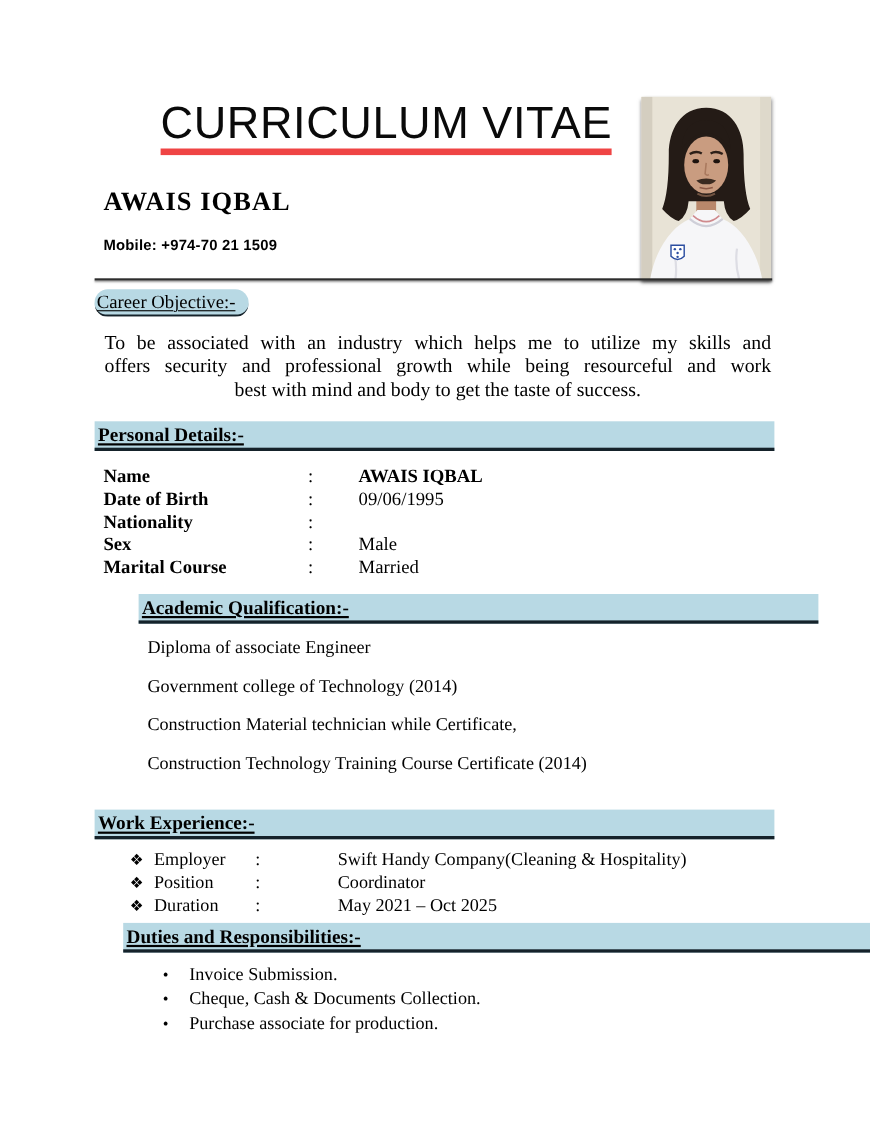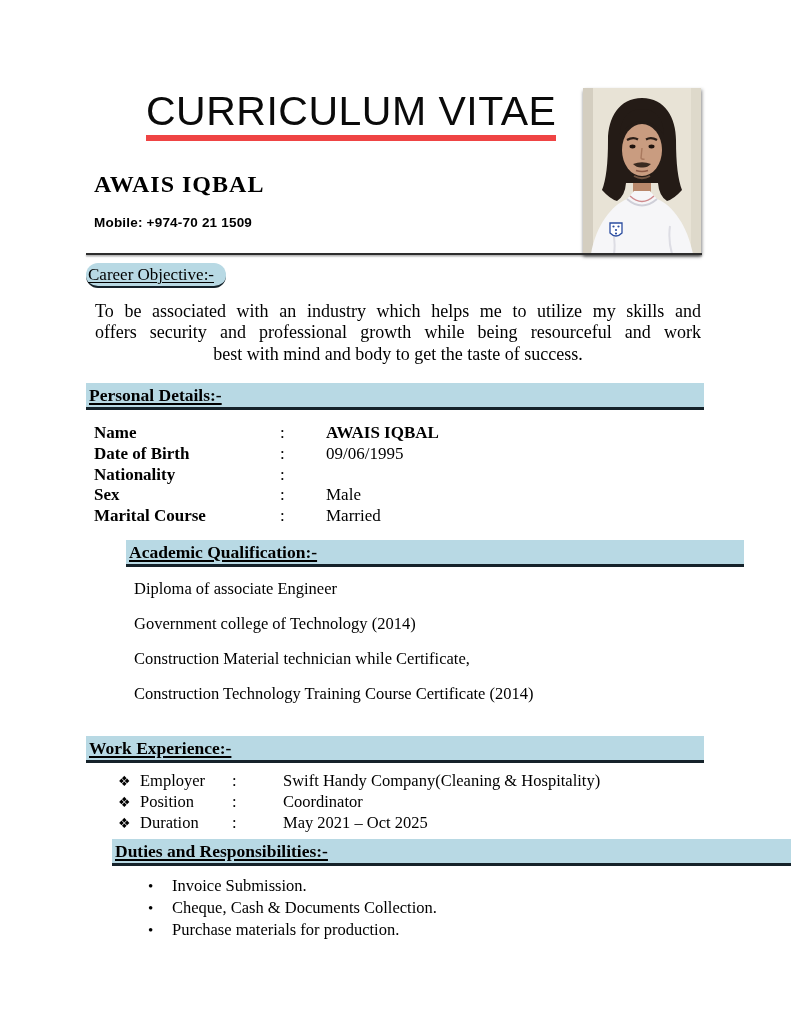--- a/index.html
+++ b/index.html
@@ -113,21 +113,21 @@
   .aq-items { margin: 12px 0 0 8px; font-size: 16.5px; }
   .aq-item { line-height: 20px; margin-bottom: 15px; }
 
   
   .section-work { position: absolute; left: 86px; top: 736px; width: 618px; }
   .we-rows { margin: 8px 0 0 32px; font-size: 16.5px; }
   .we-row { display: flex; height: 21px; align-items: baseline; }
   .we-bullet { width: 22px; font-size: 14px; }
   .we-label { width: 92px; }
   .we-colon { width: 51px; }
-  .we-value { flex: 1; white-space: nowrap; }
+  .we-value { flex: 1; white-space: nowrap; margin-left: 24px; }
   .duties-heading-wrap { margin: 5px 0 0 26px; width: 705px; }
   .duty-items { margin: 10px 0 0 62px; font-size: 16.5px; }
   .duty-row { display: flex; height: 22px; align-items: baseline; }
   .duty-bullet { width: 24px; font-size: 15px; }
 </style>
 </head>
 <body>
 
 <div class="page">
 
@@ -265,18 +265,18 @@
       <div class="duty-row">
         <span class="duty-bullet">•</span>
         <span>Invoice Submission.</span>
       </div>
       <div class="duty-row">
         <span class="duty-bullet">•</span>
         <span>Cheque, Cash &amp; Documents Collection.</span>
       </div>
       <div class="duty-row">
         <span class="duty-bullet">•</span>
-        <span>Purchase materials for production.</span>
+        <span>Purchase associate for production.</span>
       </div>
     </div>
   </div>
 
 </div>
 
 </body></html>

